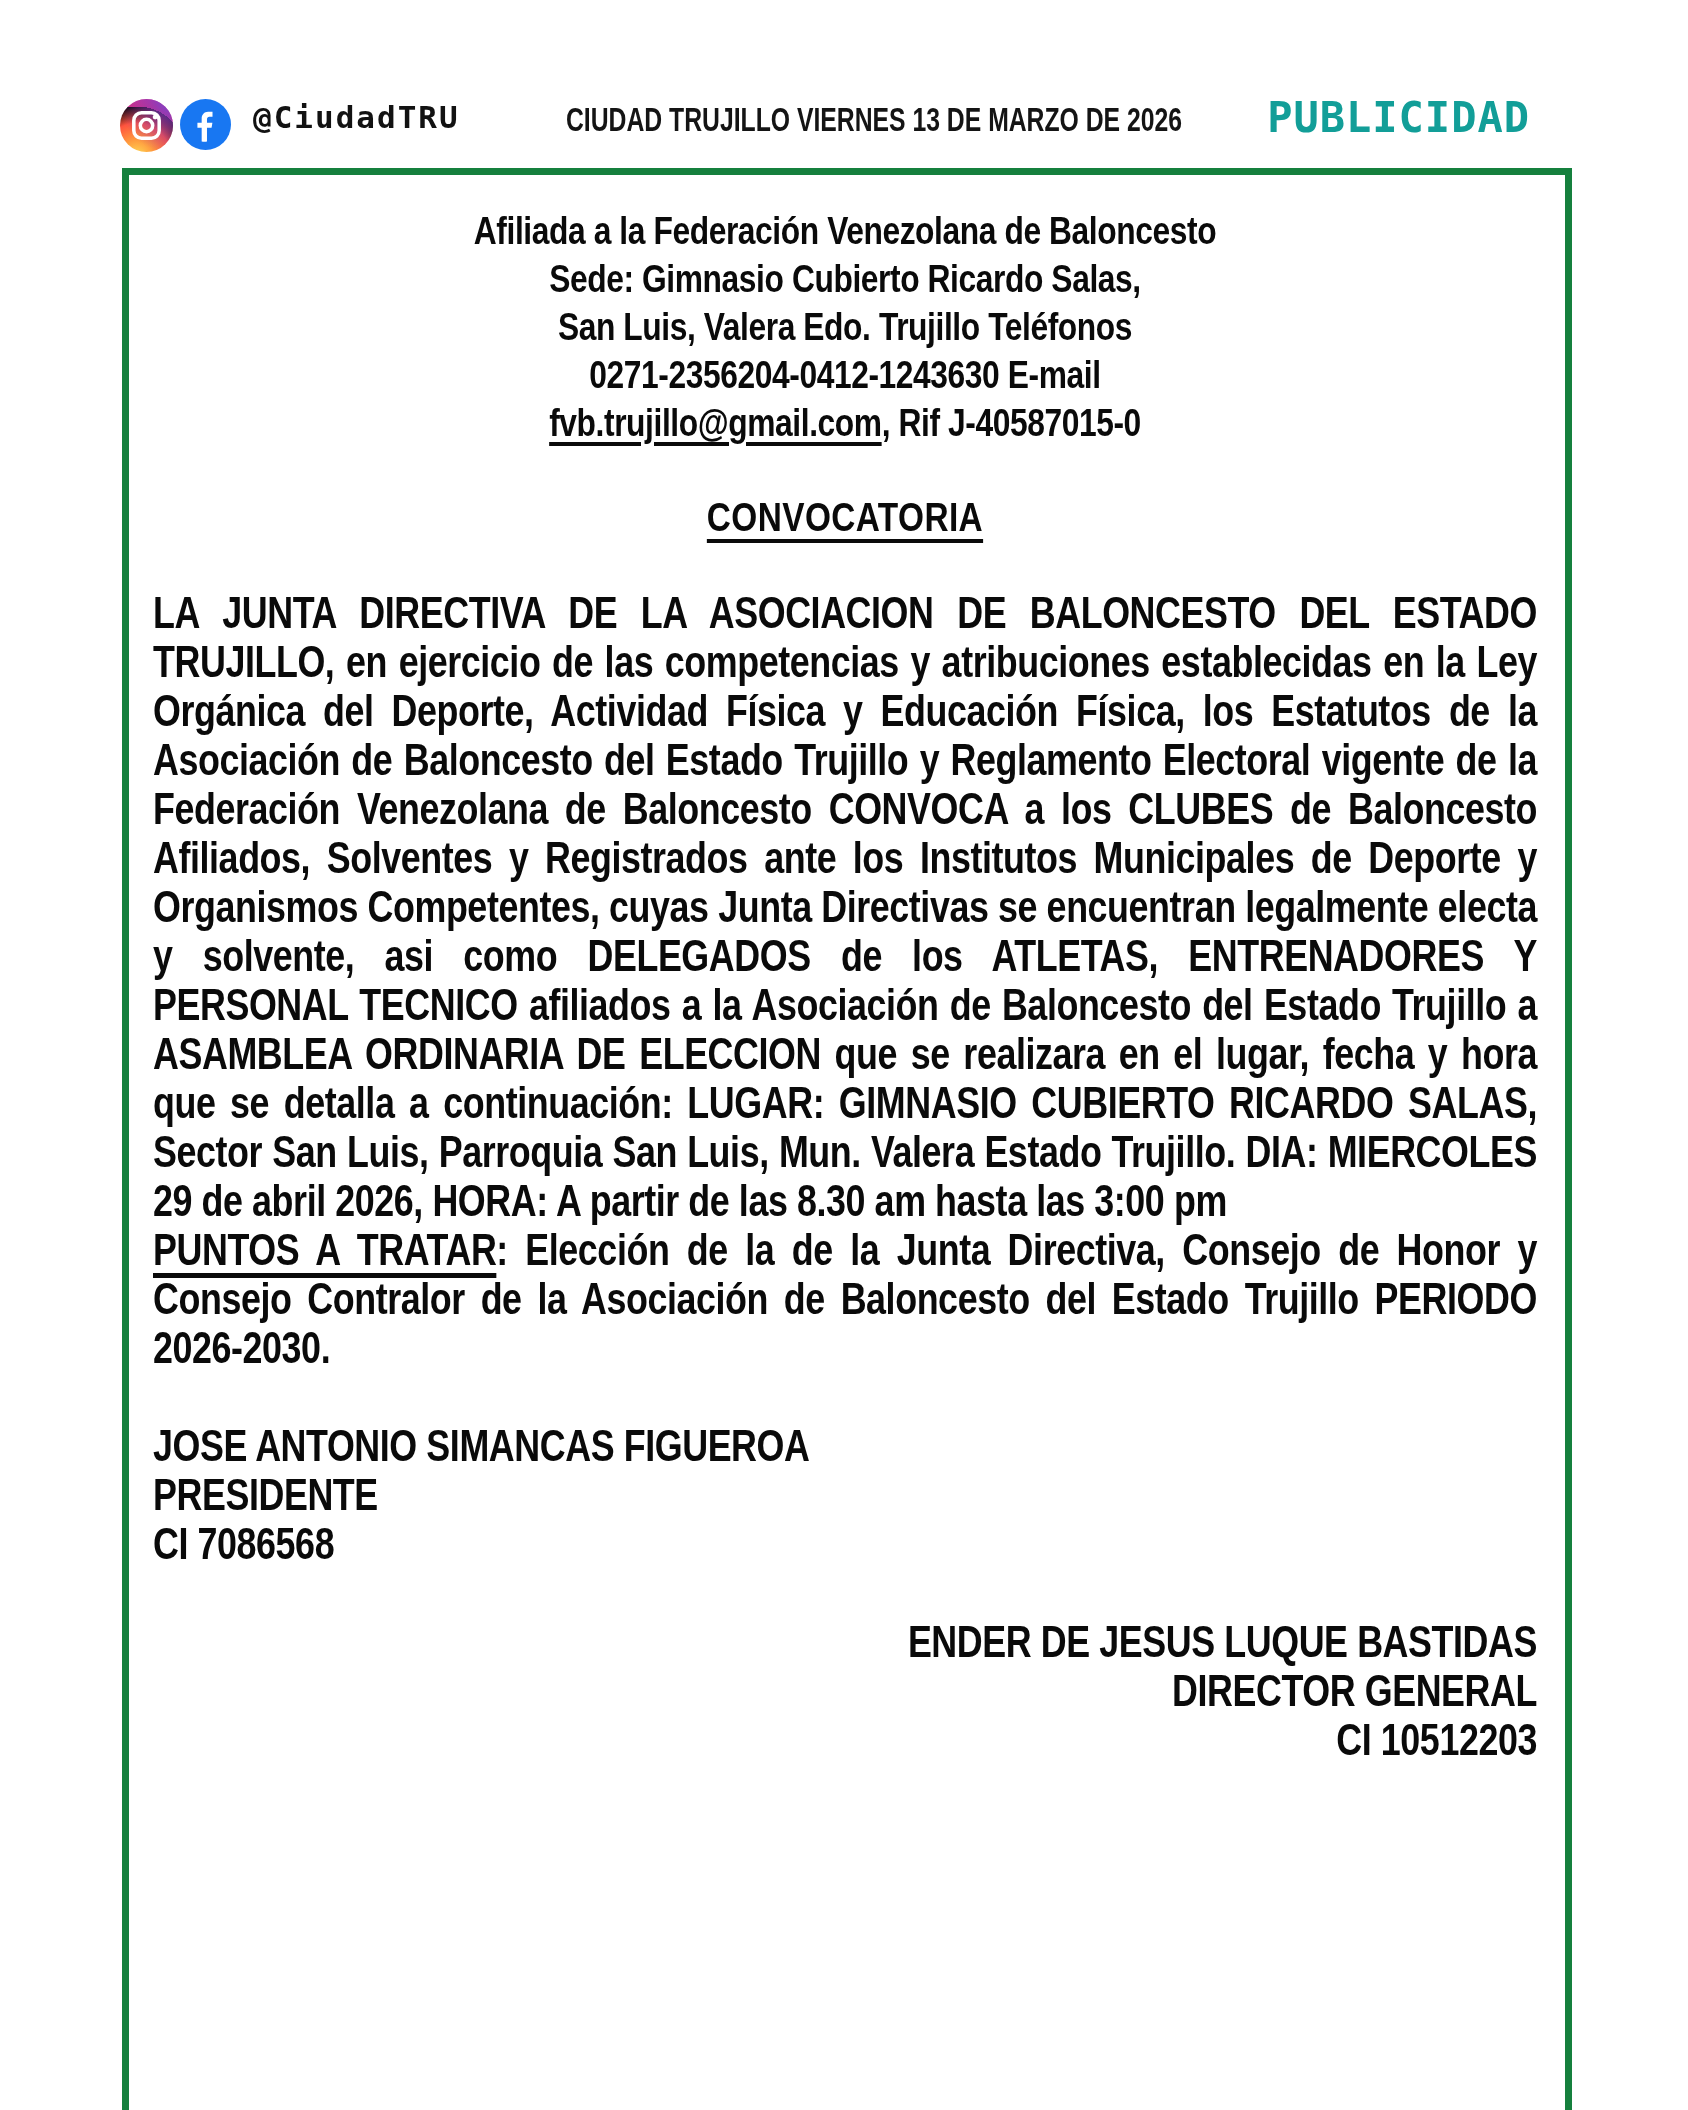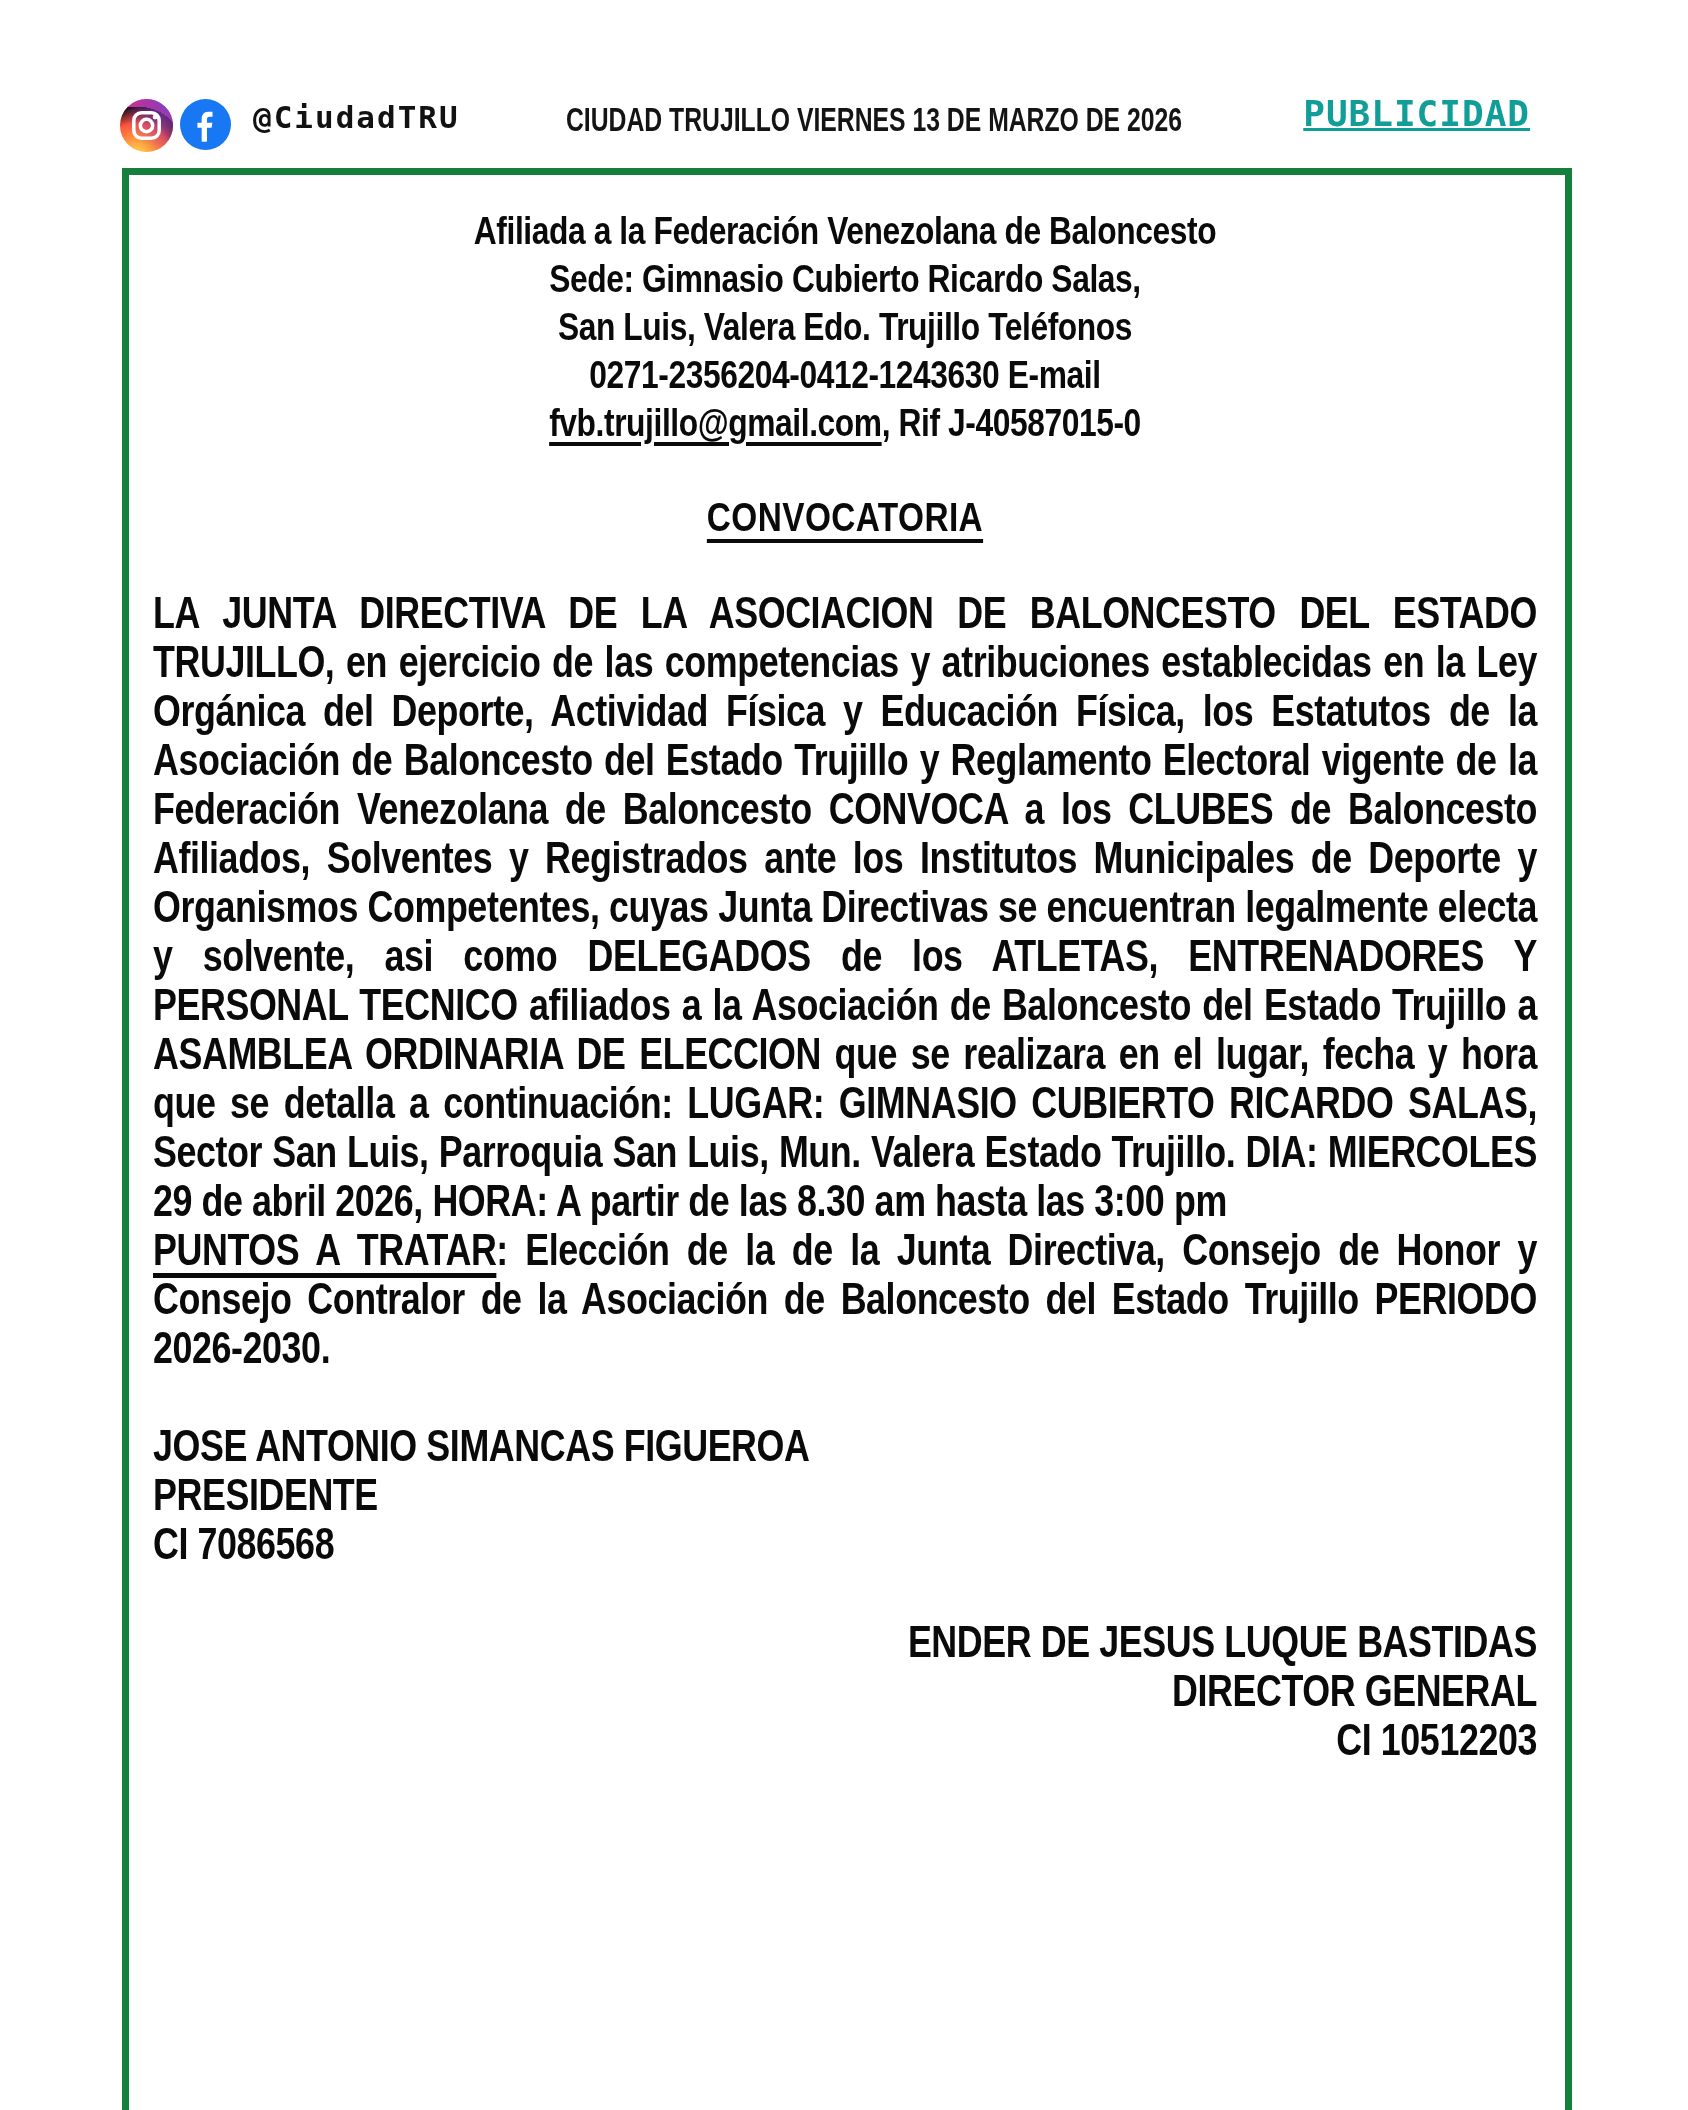--- a/index.html
+++ b/index.html
@@ -18,22 +18,22 @@
     font-weight:700; font-size:31px; letter-spacing:2px; color:#121212;
     text-decoration:none;
   }
   .edition {
     position:absolute; left:60px; right:0; top:101px; text-align:center;
     font-weight:700; font-size:33px; letter-spacing:0; color:#141414;
     transform:scaleX(0.75); transform-origin:50% 50%; white-space:nowrap;
   }
   .publicidad {
     position:absolute; right:158px; top:93px;
-    font-family:"DejaVu Sans Mono", monospace; font-weight:700; font-size:36px;
-    letter-spacing:1px; white-space:nowrap;text-decoration:underline;
+    font-family:"DejaVu Sans Mono", monospace; font-weight:700; font-size:42px;
+    letter-spacing:1px; white-space:nowrap;
   }
 
   
   .sheet {
     position:absolute; left:122px; top:168px; width:1450px; height:2065px;
     box-sizing:border-box; border:7px solid #15803d; background:#fff; overflow:hidden;
   }
   .condensed {
     width:1700px; transform:scaleX(0.8141); transform-origin:0 0;
     margin-left:24px; padding-top:32px;

